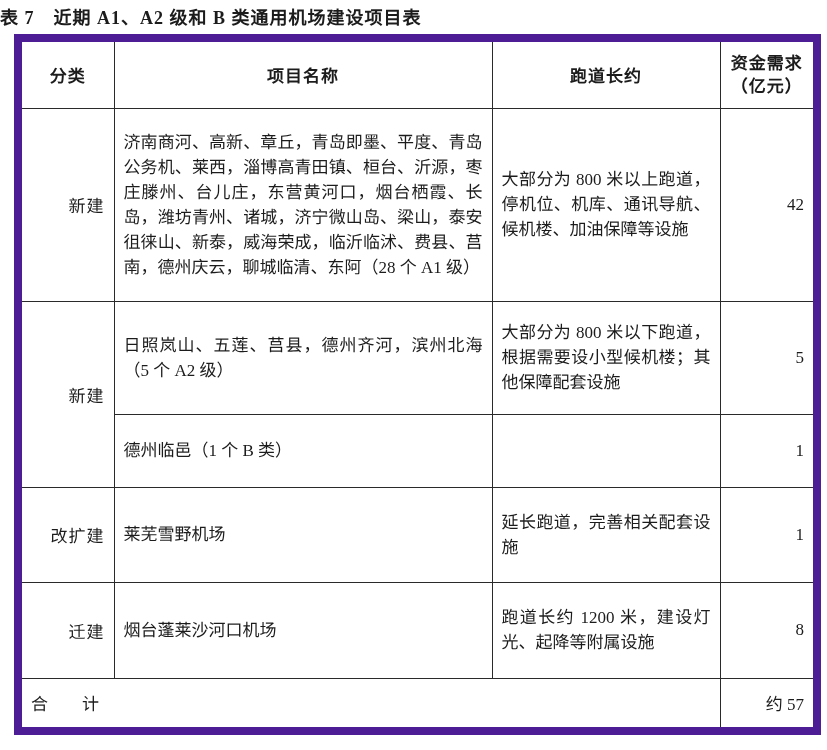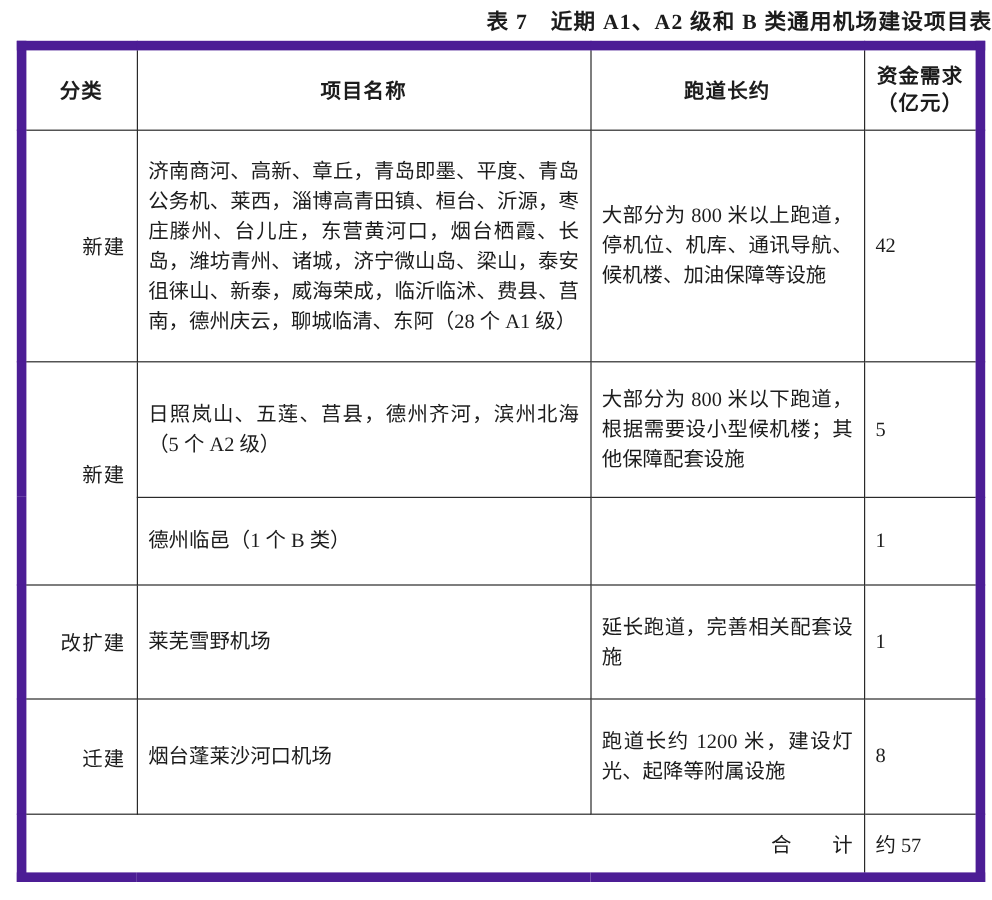--- a/index.html
+++ b/index.html
@@ -11,21 +11,21 @@
     font-family: "Liberation Serif", "DejaVu Serif", serif;
     color: #1c1c1c;
   }
   .page {
     width: 827px;
     height: 750px;
     box-sizing: border-box;
     overflow: hidden;
   }
   .doc-title {
-    text-align: right;
+    text-align: left;
     font-weight: bold;
     font-size: 18px;
     line-height: 20px;
     padding-top: 8px;
     margin-bottom: 6px;
     letter-spacing: 1px;
   }
   table.projects {
     border-collapse: collapse;
     table-layout: fixed;
@@ -57,24 +57,24 @@
   td.category {
     text-align: right;
     letter-spacing: 1px;
   }
   td.project, td.content {
     text-align: justify;
     line-height: 25px;
     word-break: break-all;
   }
   td.funding {
-    text-align: left;
+    text-align: right;
   }
   td.total-label {
-    text-align: right;
+    text-align: left;
     font-size: 17px;
   }
   .funding-hdr-line {
     display: block;
     line-height: 23px;
   }
 </style>
 </head>
 <body>
 

